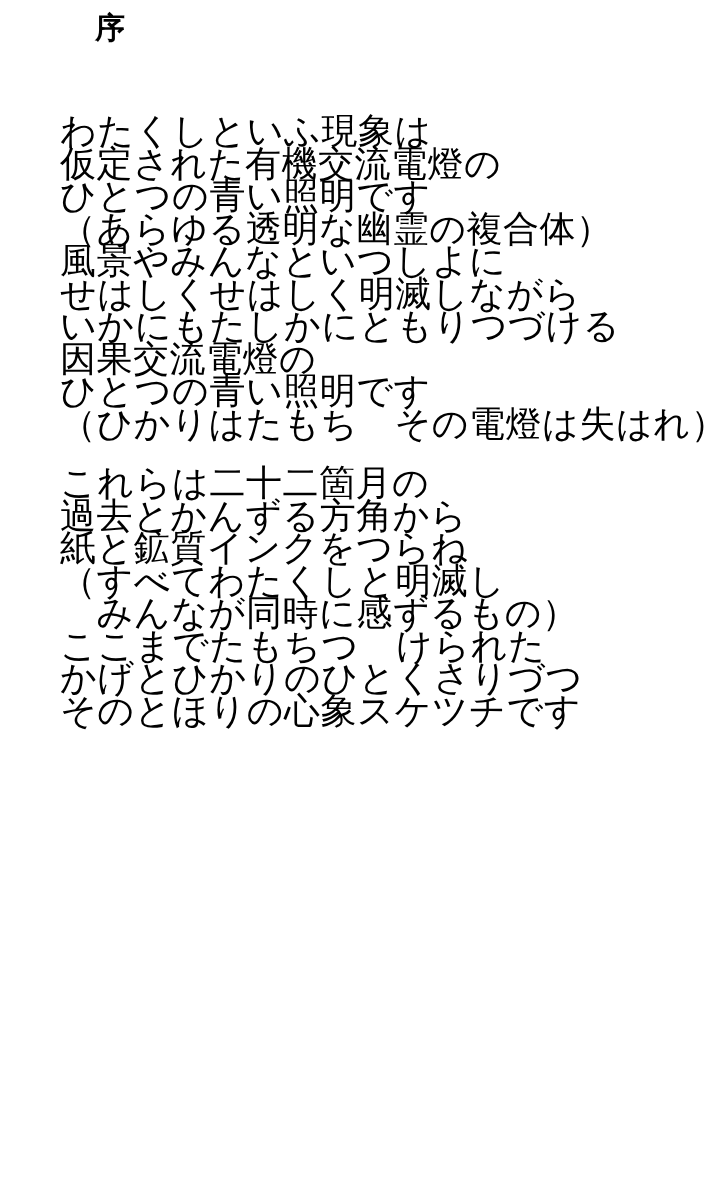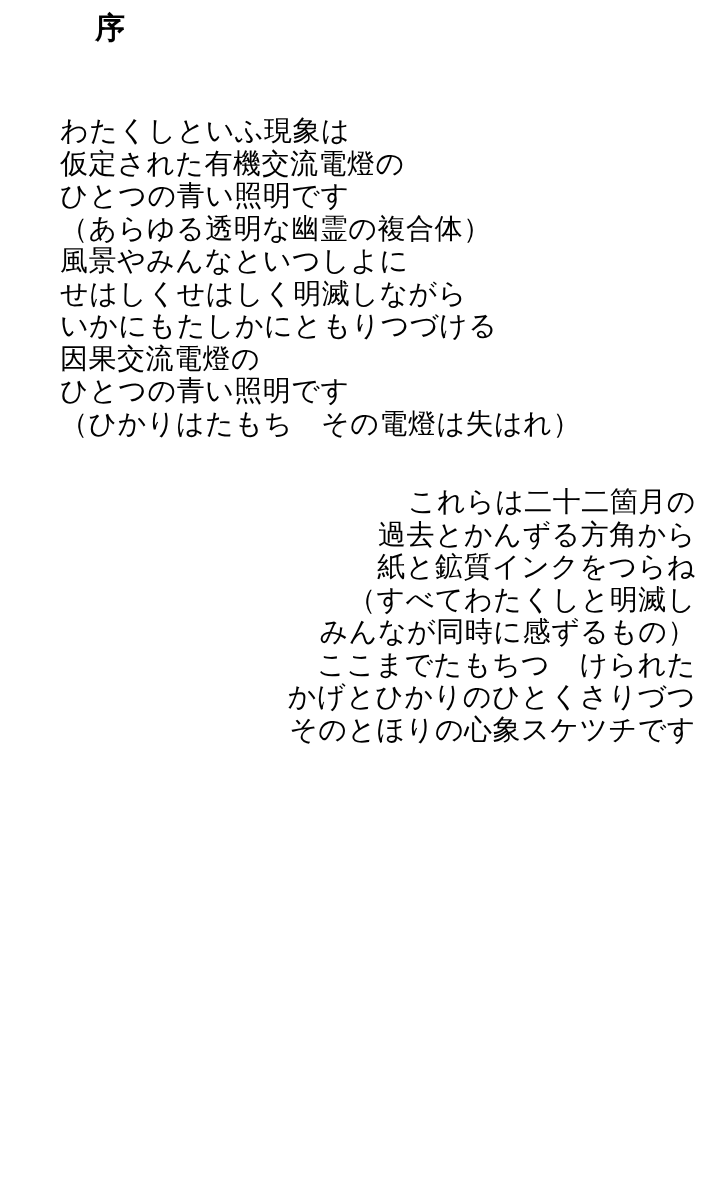--- a/index.html
+++ b/index.html
@@ -25,31 +25,30 @@
   .poem-title {
     margin: 0;
     padding-left: 35px;
     font-size: 30px;
     line-height: 36px;
     font-weight: bold;
     letter-spacing: 1px;
   }
   .stanza {
     margin: 0;
-    font-size: 28px;
+    font-size: 36px;
     line-height: 32.5px;
     white-space: pre;       
     letter-spacing: 0.5px;
   }
   .stanza.first {
     margin-top: 69px;       
   }
   .stanza + .stanza {
-    margin-top: 46px;     
-    text-align: right;
+    margin-top: 27px;     
   }
 </style>
 </head>
 <body>
 
 <div class="page">
   <div class="content">
     <h1 class="poem-title">序</h1>
 
     <div class="stanza first">わたくしといふ現象は

